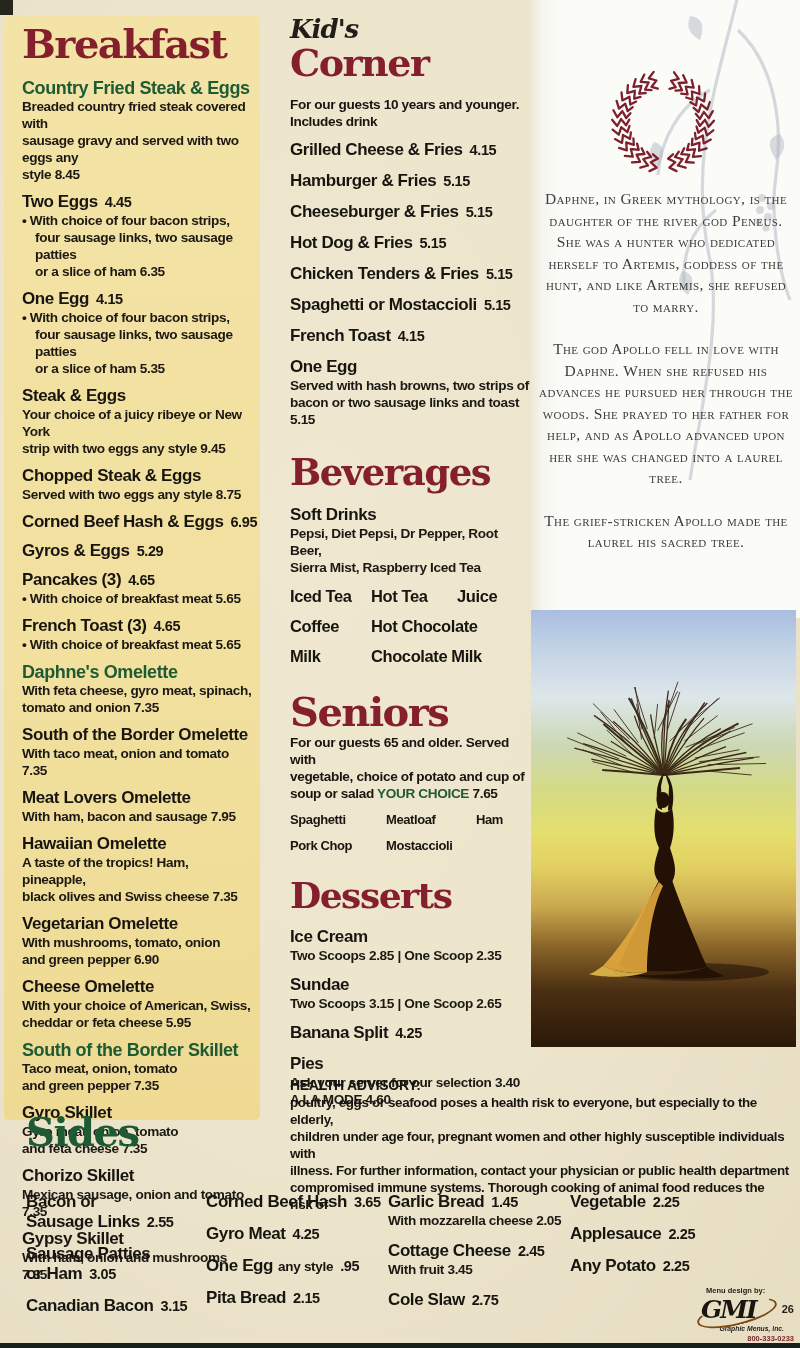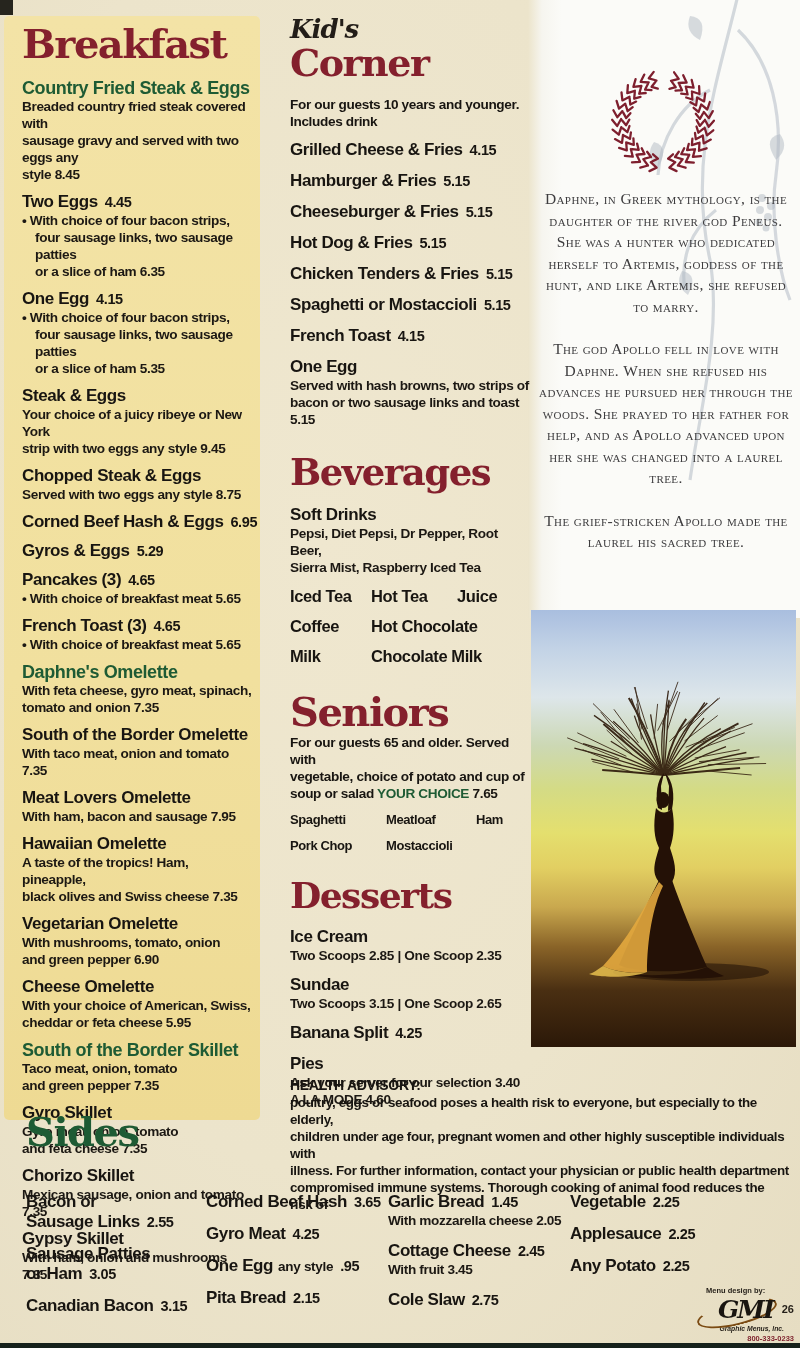--- a/index.html
+++ b/index.html
@@ -71,21 +71,21 @@
   .sides-grid{position:absolute;left:26px;top:1192px;width:752px;display:grid;grid-template-columns:180px 182px 182px auto;}
   .sides-grid .m-item{margin-bottom:12px;}
   .sides-grid .m-name{white-space:pre-line;}
 
   
   .gmi{position:absolute;left:694px;top:1286px;width:100px;text-align:right;}
   .gmi-tag{font-weight:700;font-size:7.5px;letter-spacing:0;color:#241f18;text-align:left;padding-left:12px;}
   .gmi-row{position:relative;height:30px;}
   .gmi-swoosh{position:absolute;left:2px;top:6px;width:78px;height:20px;border:2px solid #7a4a12;border-radius:50%;
     border-top-color:transparent;transform:rotate(-14deg);}
-  .gmi-name{position:absolute;left:24px;top:0;font-family:"DejaVu Serif",serif;font-weight:900;font-style:italic;
+  .gmi-name{position:absolute;left:7px;top:0;font-family:"DejaVu Serif",serif;font-weight:900;font-style:italic;
     font-size:25px;line-height:30px;letter-spacing:-2px;color:#191510;}
   .gmi-num{position:absolute;right:0;top:8px;font-weight:700;font-size:11px;color:#241f18;}
   .gmi-co{font-weight:700;font-style:italic;font-size:6.8px;color:#241f18;padding-right:10px;}
   .gmi-phone{font-weight:700;font-size:7.5px;color:#7c1f2b;margin-top:2px;}
   .gmi-web{font-weight:700;font-size:7.5px;color:#7c1f2b;}
 </style>
 </head>
 <body>
 
 <div class="page">

